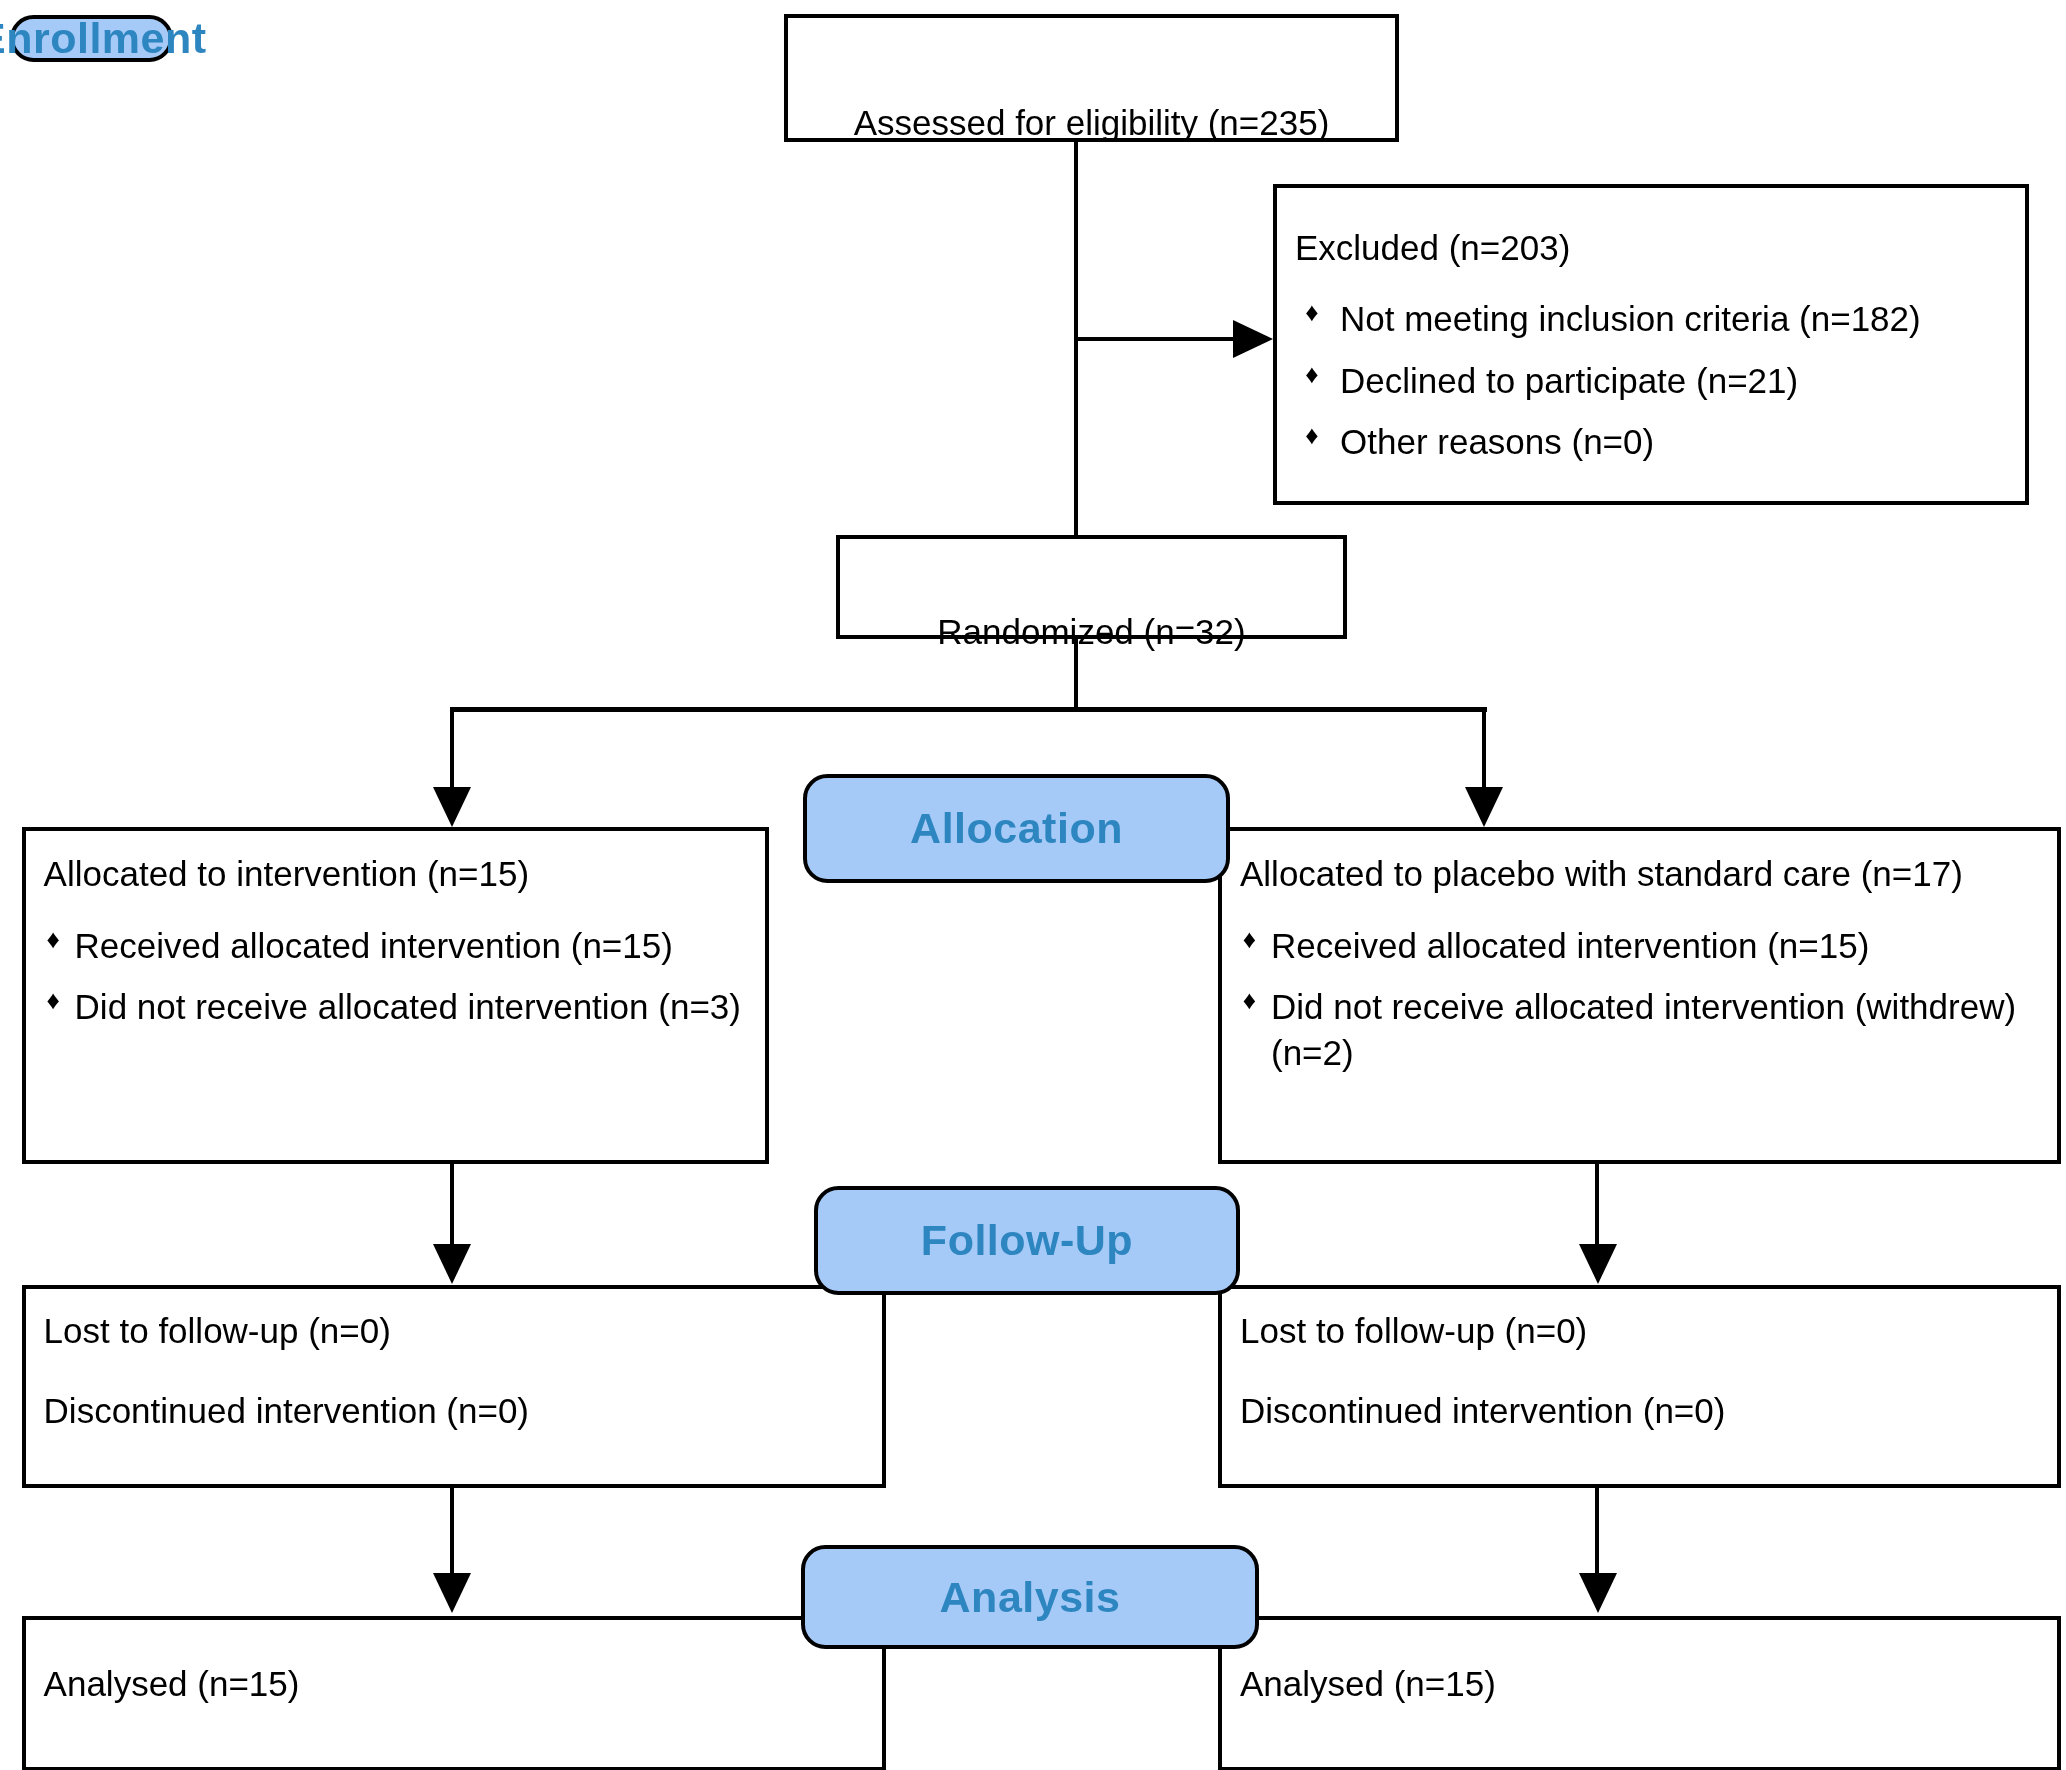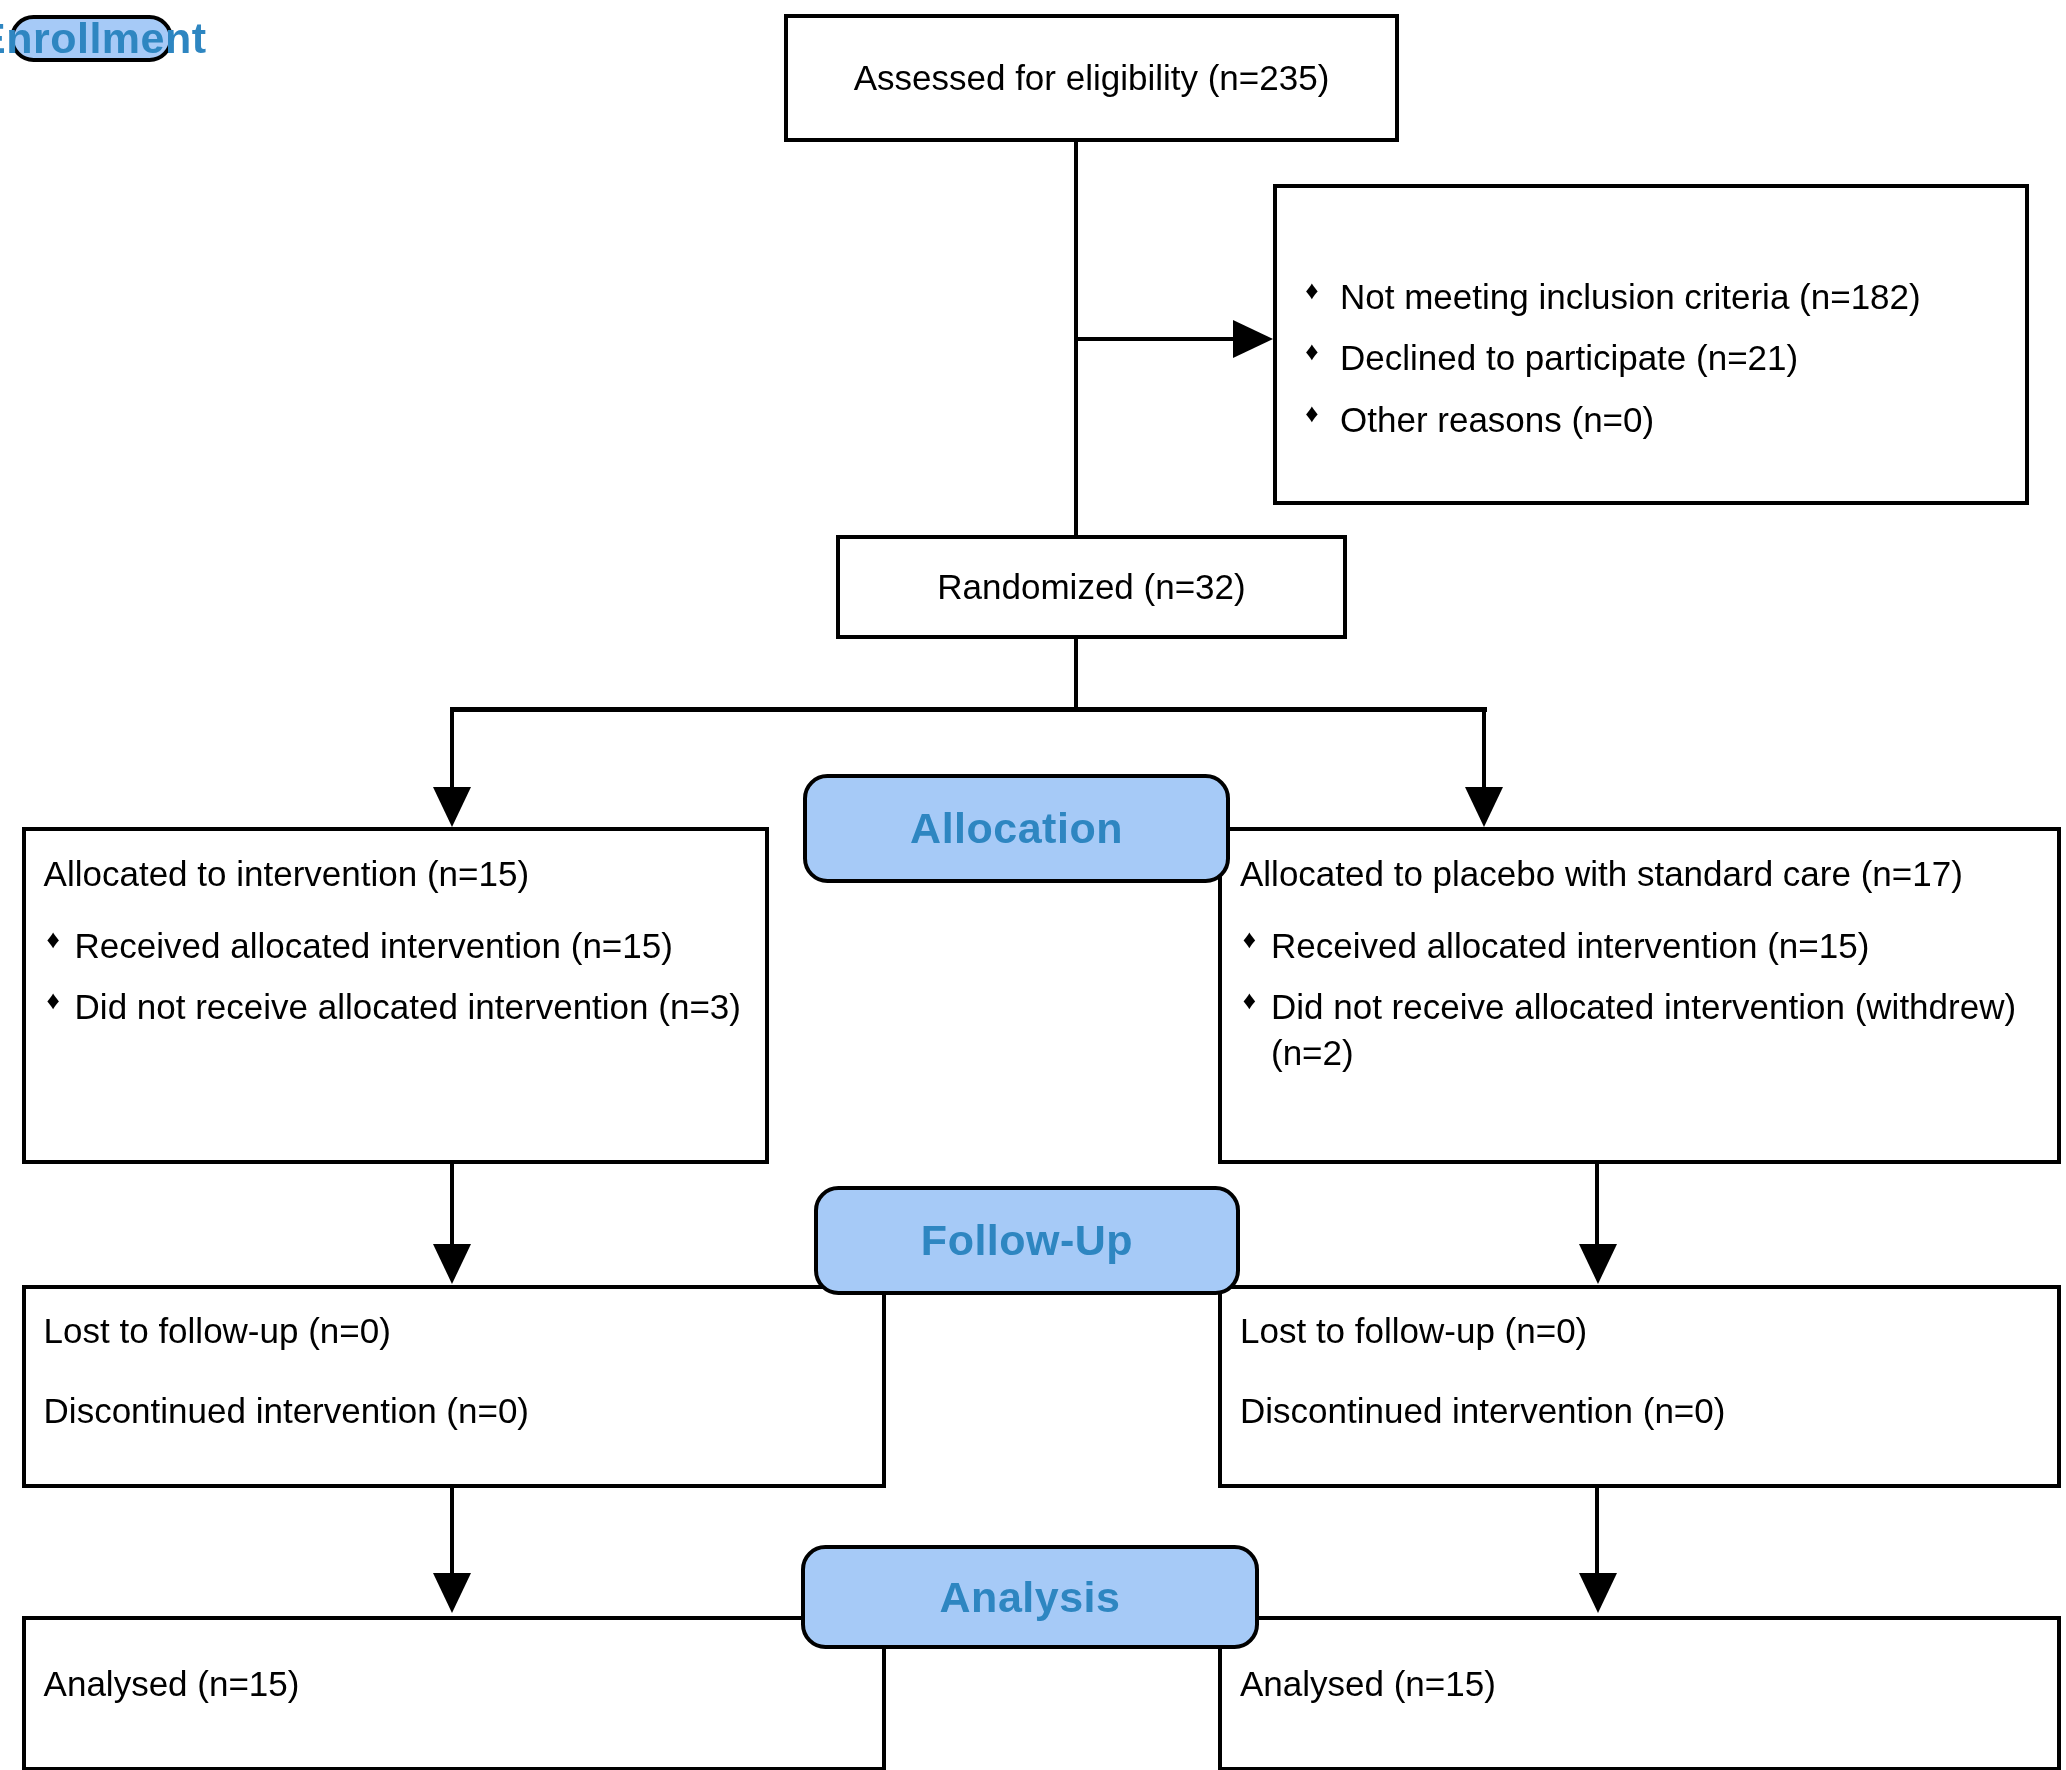--- a/index.html
+++ b/index.html
@@ -16,21 +16,21 @@
   }
   .box .inner{
     position:absolute;
     left:18px; right:18px;
     font-size:35px;
     line-height:1.30;
     color:#000;
     font-family:"Liberation Sans",sans-serif;
   }
   .box .inner.mid{top:50%;transform:translateY(-50%);}
-  .box.center .inner{text-align:center;}
+  .box.center .inner{text-align:center;margin-top:45px;}
 
   .line{margin:0;white-space:nowrap;}
 
   
   .bul{
     position:relative;
     padding-left:31px;
     margin:0;
   }
   .bul .dia{
@@ -103,20 +103,21 @@
     </div>
   </div>
 
   <div class="conn vline" style="left:1074px;top:142px;width:4.2px;height:393px;"></div>
 
   <div class="conn hline" style="left:1076px;top:337px;width:160px;height:4.2px;"></div>
   <div class="arrow-r" style="left:1233px;top:320px;"></div>
 
   <div class="box" style="left:1273px;top:184px;width:756px;height:321px;">
     <div class="inner mid">
+      <p class="line">Excluded (n=203)</p>
       <div class="sp-md"></div>
       <p class="bul wide">
         <span class="dia">♦</span>
         <span>Not meeting inclusion criteria (n=182)</span>
       </p>
       <div class="sp-sm"></div>
       <p class="bul wide">
         <span class="dia">♦</span>
         <span>Declined to participate (n=21)</span>
       </p>

